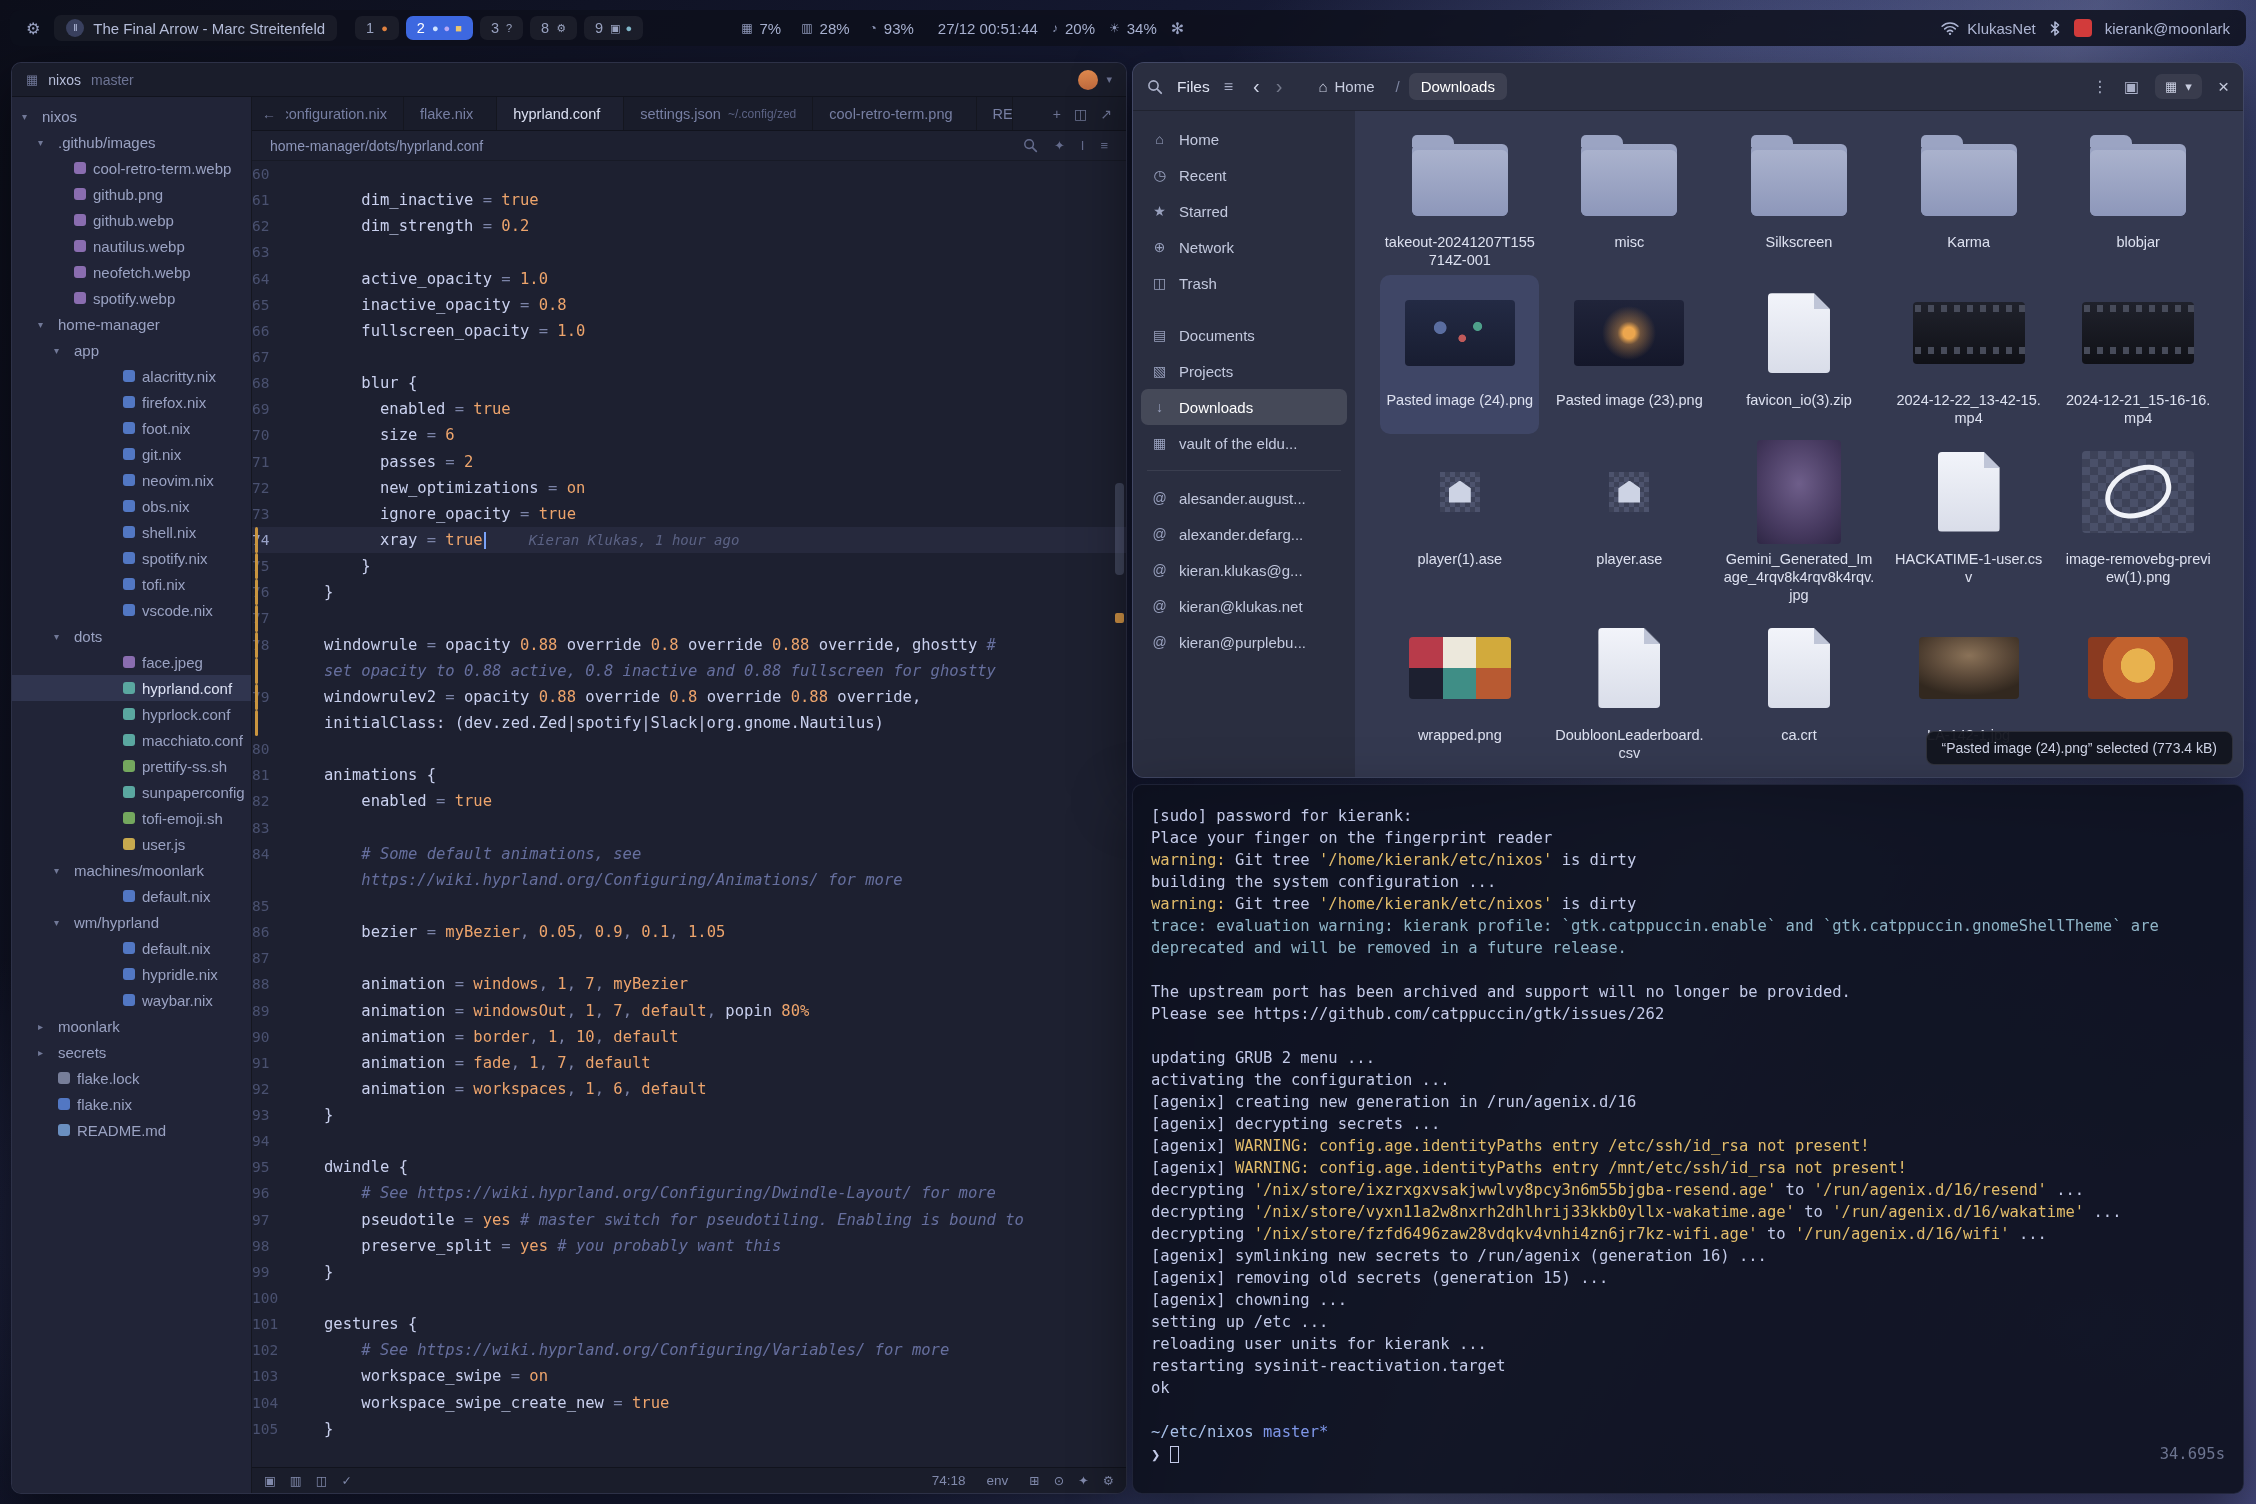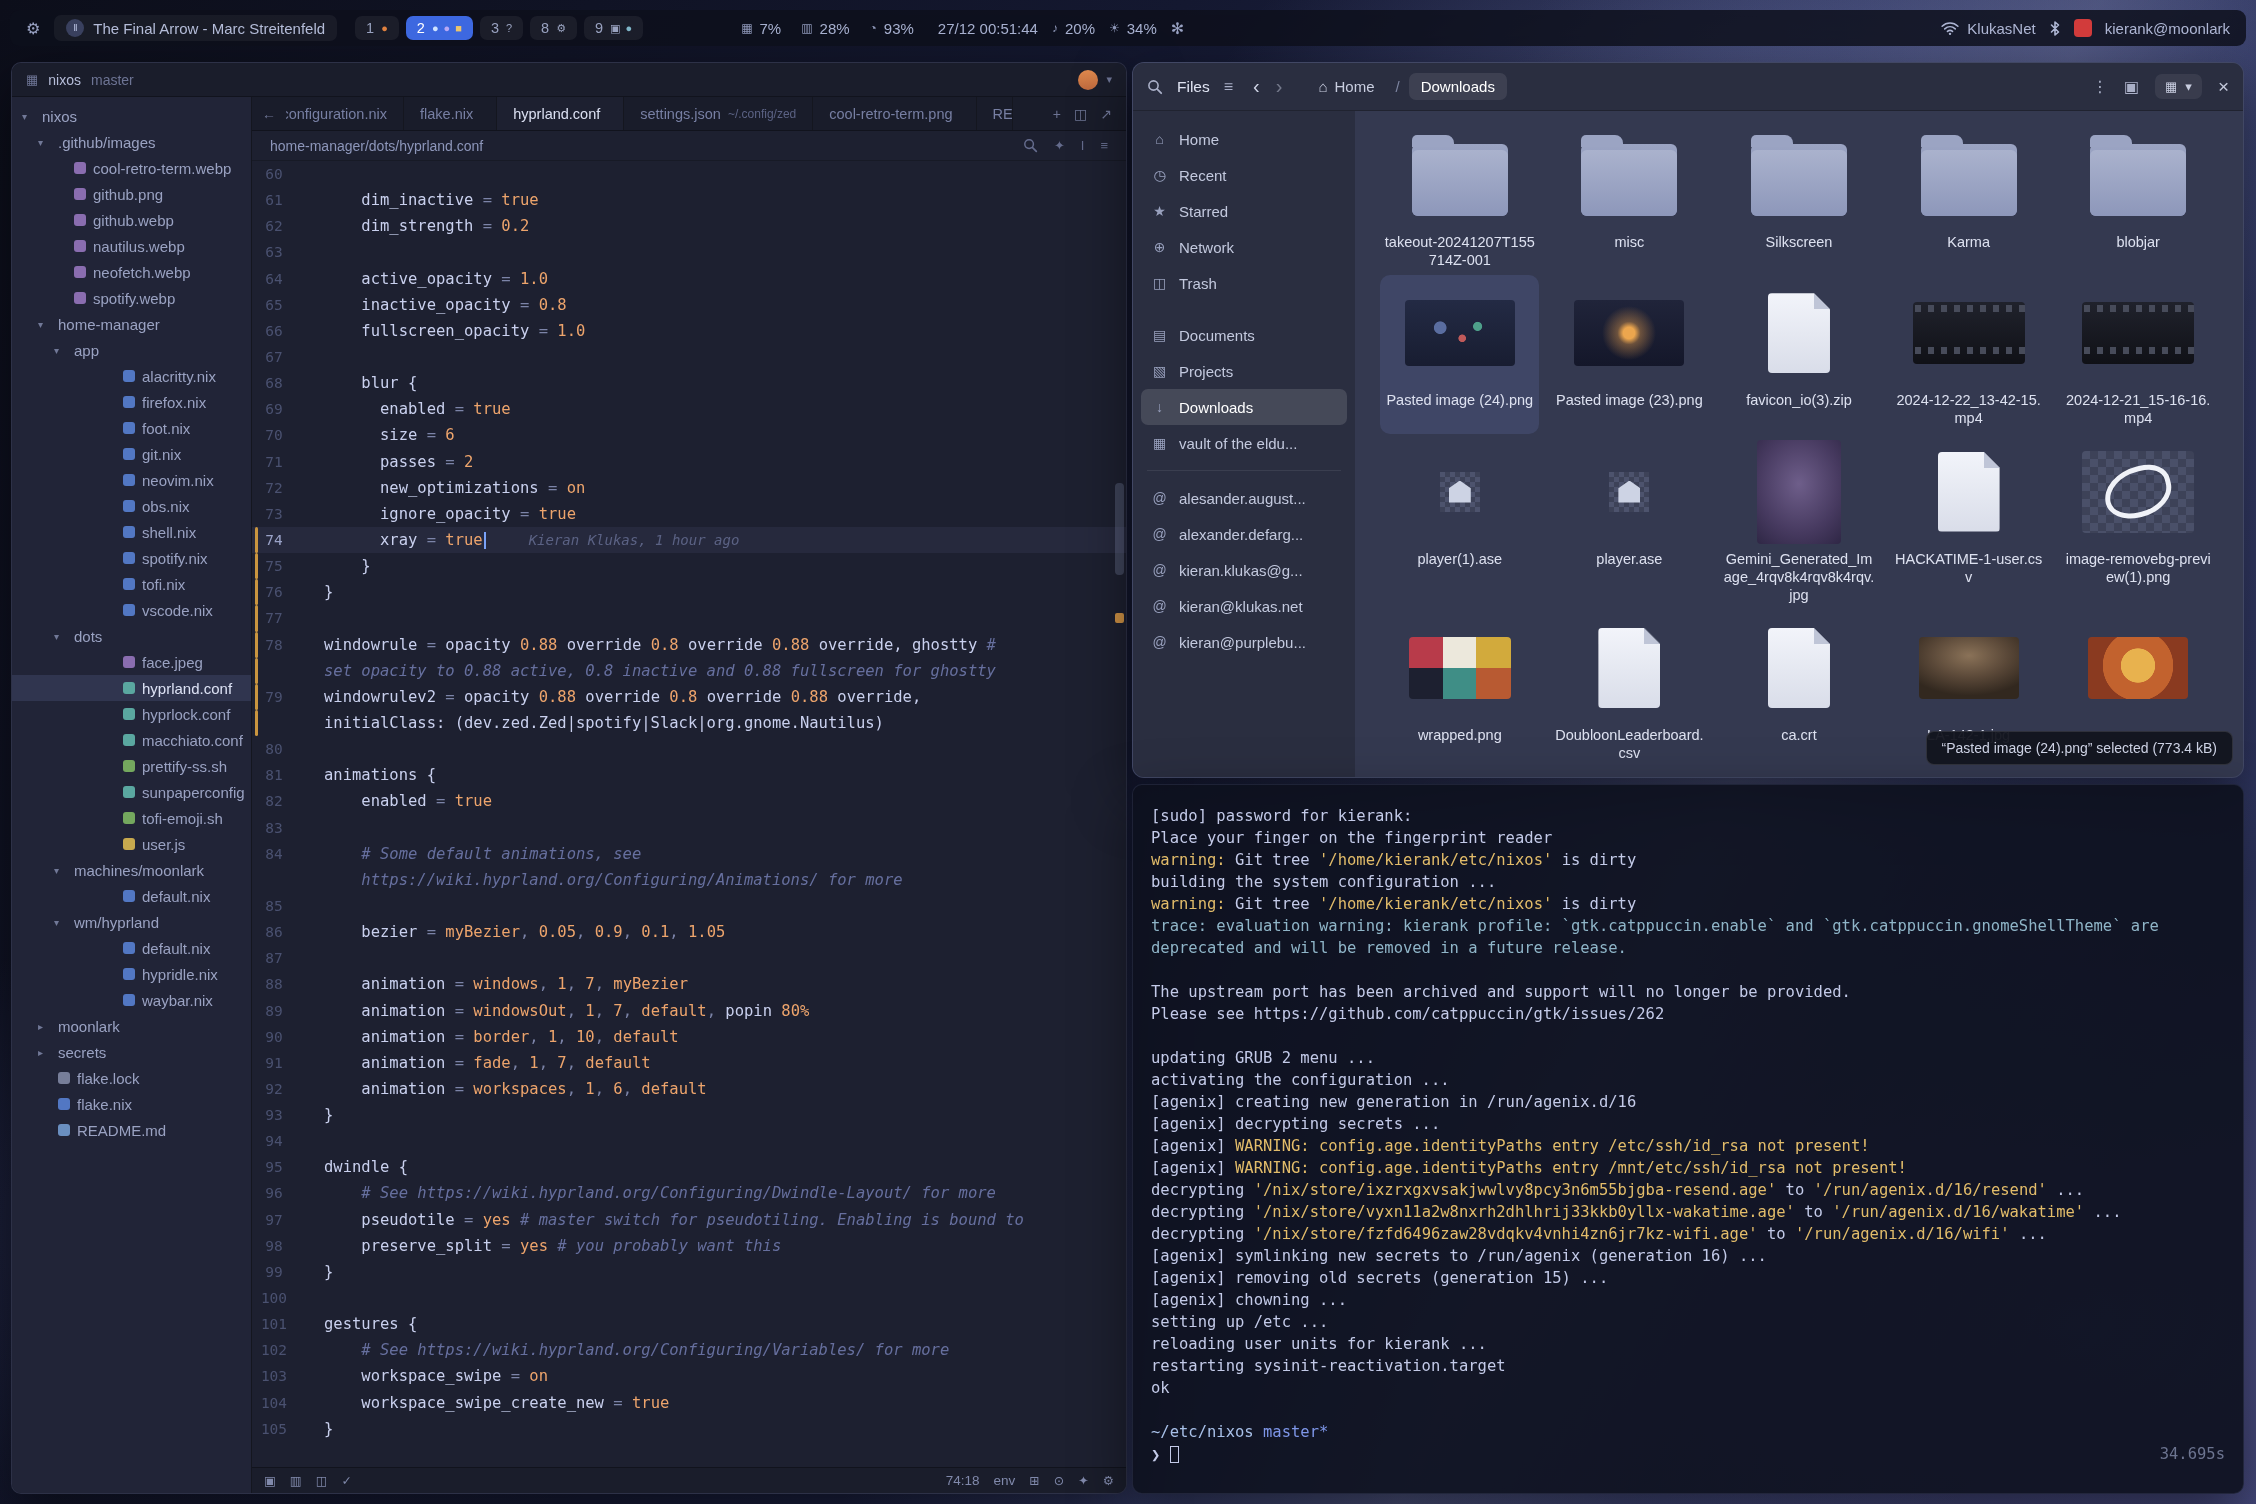--- a/index.html
+++ b/index.html
@@ -78,33 +78,33 @@
   .tab.active { background:#1d2030; color:#dbe0f2; }
   .tab .sub { color:#5b6284; font-size:12px; }
   .tab.clipfirst { max-width:118px; overflow:hidden; direction:rtl; }
   .tab.cliplast { max-width:36px; overflow:hidden; }
   .z-tabicons { margin-left:auto; display:flex; align-items:center; gap:13px; padding:0 14px; color:#6d7494; font-size:14px; }
   .z-crumb { height:30px; flex:none; display:flex; align-items:center; padding:0 18px; gap:14px; font-size:14px; color:#8d96ba; background:#1d2030; border-bottom:1px solid #171a26; }
   .z-crumbicons { margin-left:auto; display:flex; align-items:center; gap:16px; color:#646b8c; font-size:13px; }
   .z-editor { flex:1; position:relative; overflow:hidden; background:#1d2030;
     font-family:"DejaVu Sans Mono","Liberation Mono",monospace; font-size:15.5px; }
   .erow { display:flex; height:26.15px; line-height:26.15px; position:relative; }
-  .erow .num { width:72px; flex:none; text-align:center; padding-right:28px; color:#4a5170; font-size:14.5px; }
+  .erow .num { width:72px; flex:none; text-align:left; padding-right:28px; color:#4a5170; font-size:14.5px; }
   .erow.hl { background:rgba(118,130,180,0.10); }
   .erow.hl .num { color:#9aa3c8; }
   .erow.mod::before { content:""; position:absolute; left:3px; top:0; bottom:0; width:3px; background:#c9953f; border-radius:2px; }
   .code { white-space:pre; flex:1; min-width:0; overflow:hidden; }
   .tok-w{color:#c9d0ee;} .tok-o{color:#7c84a8;} .tok-v{color:#eda46c;} .tok-c{color:#666f9e;font-style:italic;}
   .tok-bl{color:#5b6284;font-style:italic;margin-left:42px;font-size:14px;}
   .tok-cu{display:inline-block;width:2px;height:17px;background:#7aa2f7;vertical-align:middle;margin:0 1px;}
   .z-vthumb { position:absolute; right:2px; top:322px; width:9px; height:92px; background:rgba(150,160,200,0.28); border-radius:4px; }
   .z-vmark { position:absolute; right:2px; width:9px; height:10px; border-radius:2px; background:#cf9245; top:452px; }
   .z-status { height:26px; flex:none; background:#1a1d2b; border-top:1px solid #11131d;
     display:flex; align-items:center; padding:0 12px; gap:14px; font-size:13.5px; color:#8089ab; }
-  .z-status-right { margin-left:auto; display:flex; align-items:flex-end; gap:14px; }
+  .z-status-right { margin-left:auto; display:flex; align-items:flex-end; gap:21px; }
   .z-stat-ico { font-size:12.5px; }
 
   
   #files {
     position:absolute; left:1132px; top:62px; width:1112px; height:716px;
     border-radius:12px; overflow:hidden; background:#343950;
     border:1px solid rgba(120,130,180,0.2); box-shadow:0 20px 55px rgba(0,0,0,0.5);
     display:flex; flex-direction:column;
   }
   .f-header { height:48px; flex:none; background:#2a2e40; border-bottom:1px solid #202330;

